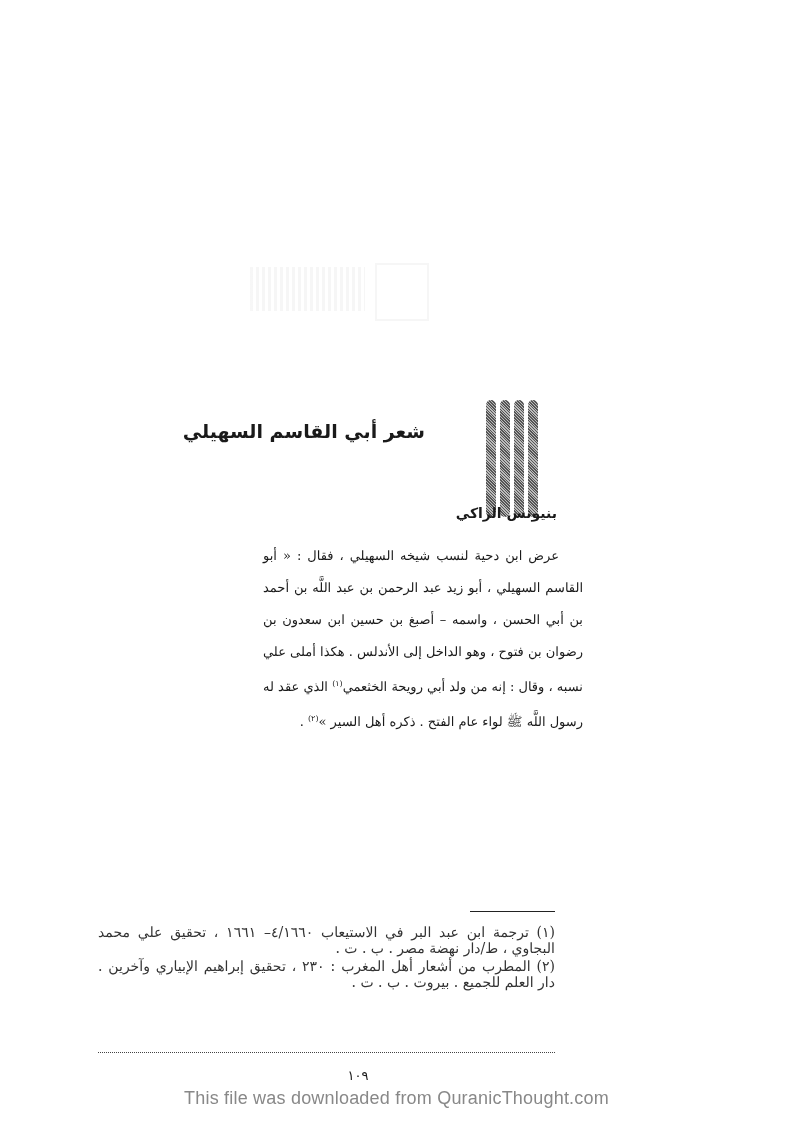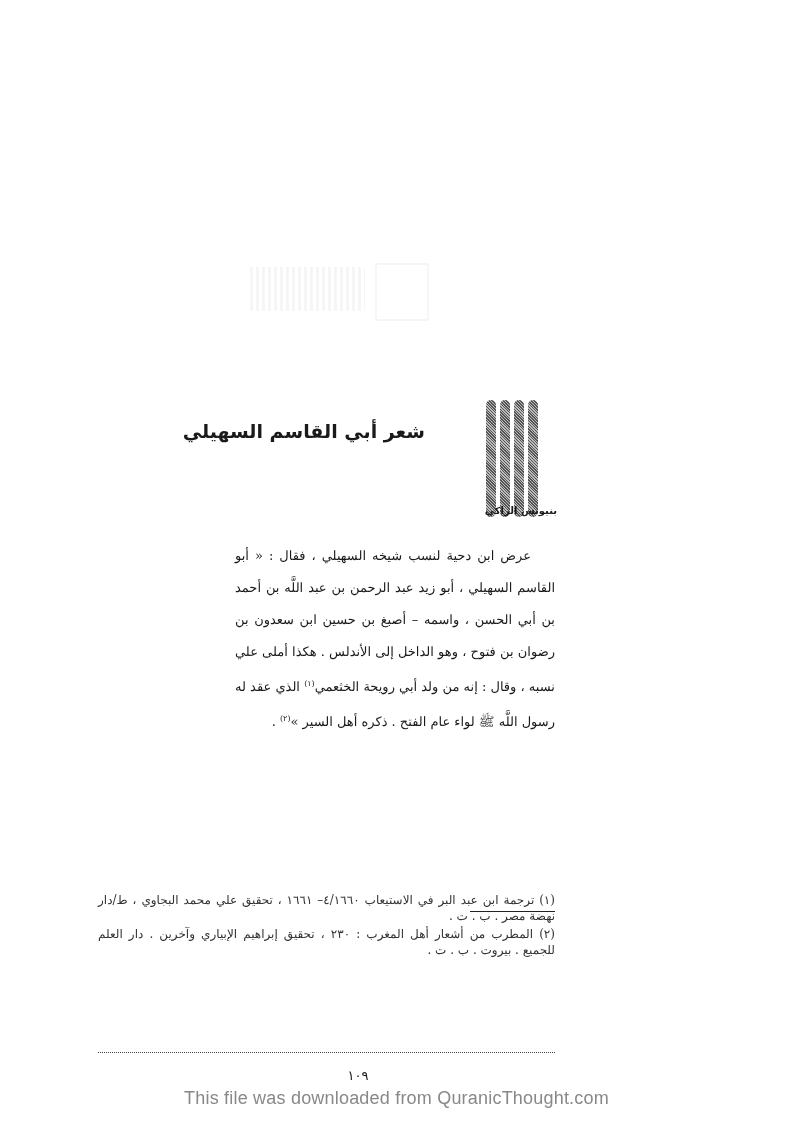--- a/index.html
+++ b/index.html
@@ -8,28 +8,28 @@
   .watermark { position: absolute; left: 250px; top: 255px; width: 180px; height: 70px; opacity: 0.06; }
   .wm-text { position: absolute; left: 0; top: 12px; width: 115px; height: 44px;
              background: repeating-linear-gradient(90deg, #777 0 3px, transparent 3px 6px); }
   .wm-logo { position: absolute; left: 125px; top: 8px; width: 50px; height: 54px; border: 2px solid #777; }
   .bars { position: absolute; left: 486px; top: 400px; width: 52px; height: 117px; display: flex; gap: 4px; }
   .bar { flex: 1; border-radius: 6px;
          background: repeating-linear-gradient(45deg, #555 0 1px, #bbb 1px 2px); }
   .chapter-title { position: absolute; right: 368px; top: 420px; direction: rtl;
                    font-family: "DejaVu Sans", sans-serif; font-weight: bold; font-size: 19px; white-space: nowrap; margin-left: 43px; }
   .author { position: absolute; right: 236px; top: 505px; direction: rtl;
-            font-family: "DejaVu Sans", sans-serif; font-weight: bold; font-size: 10px; white-space: nowrap; }
+            font-family: "DejaVu Sans", sans-serif; font-weight: bold; font-size: 14px; white-space: nowrap; }
   .body-text { position: absolute; left: 235px; width: 320px; direction: rtl; text-align: justify;
                font-size: 13px; line-height: 32px; }
   .body-text p { margin: 0 0 8px 0; text-indent: 24px; }
-  #para1 { top: 540px; }
+  #para1 { top: 540px; margin-left: 28px; }
   .fn-sep { position: absolute; left: 470px; top: 911px; width: 85px; height: 1px; background: #222; }
-  .footnotes { position: absolute; left: 98px; width: 457px; top: 892px; direction: rtl; text-align: justify;
-               font-size: 12px; line-height: 16px; color: #333; }
+  .footnotes { position: absolute; left: 98px; width: 457px; top: 924px; direction: rtl; text-align: justify;
+               font-size: 14px; line-height: 16px; color: #333; }
   .footnotes p { margin: 0 0 2px 0; }
   .page-rule { position: absolute; left: 98px; top: 1052px; width: 457px; height: 1px;
                border-top: 1px dotted #444; }
   .page-number { position: absolute; left: 0; width: 716px; top: 1068px; text-align: center;
                  font-size: 13px; font-family: "DejaVu Sans", sans-serif; }
   .download-note { position: absolute; left: 0; width: 793px; top: 1088px; text-align: center;
                    font-family: "Liberation Sans", sans-serif; font-size: 18px; color: #888; letter-spacing: 0.2px; }
   sup { font-size: 8px; }
 </style>
 </head>

